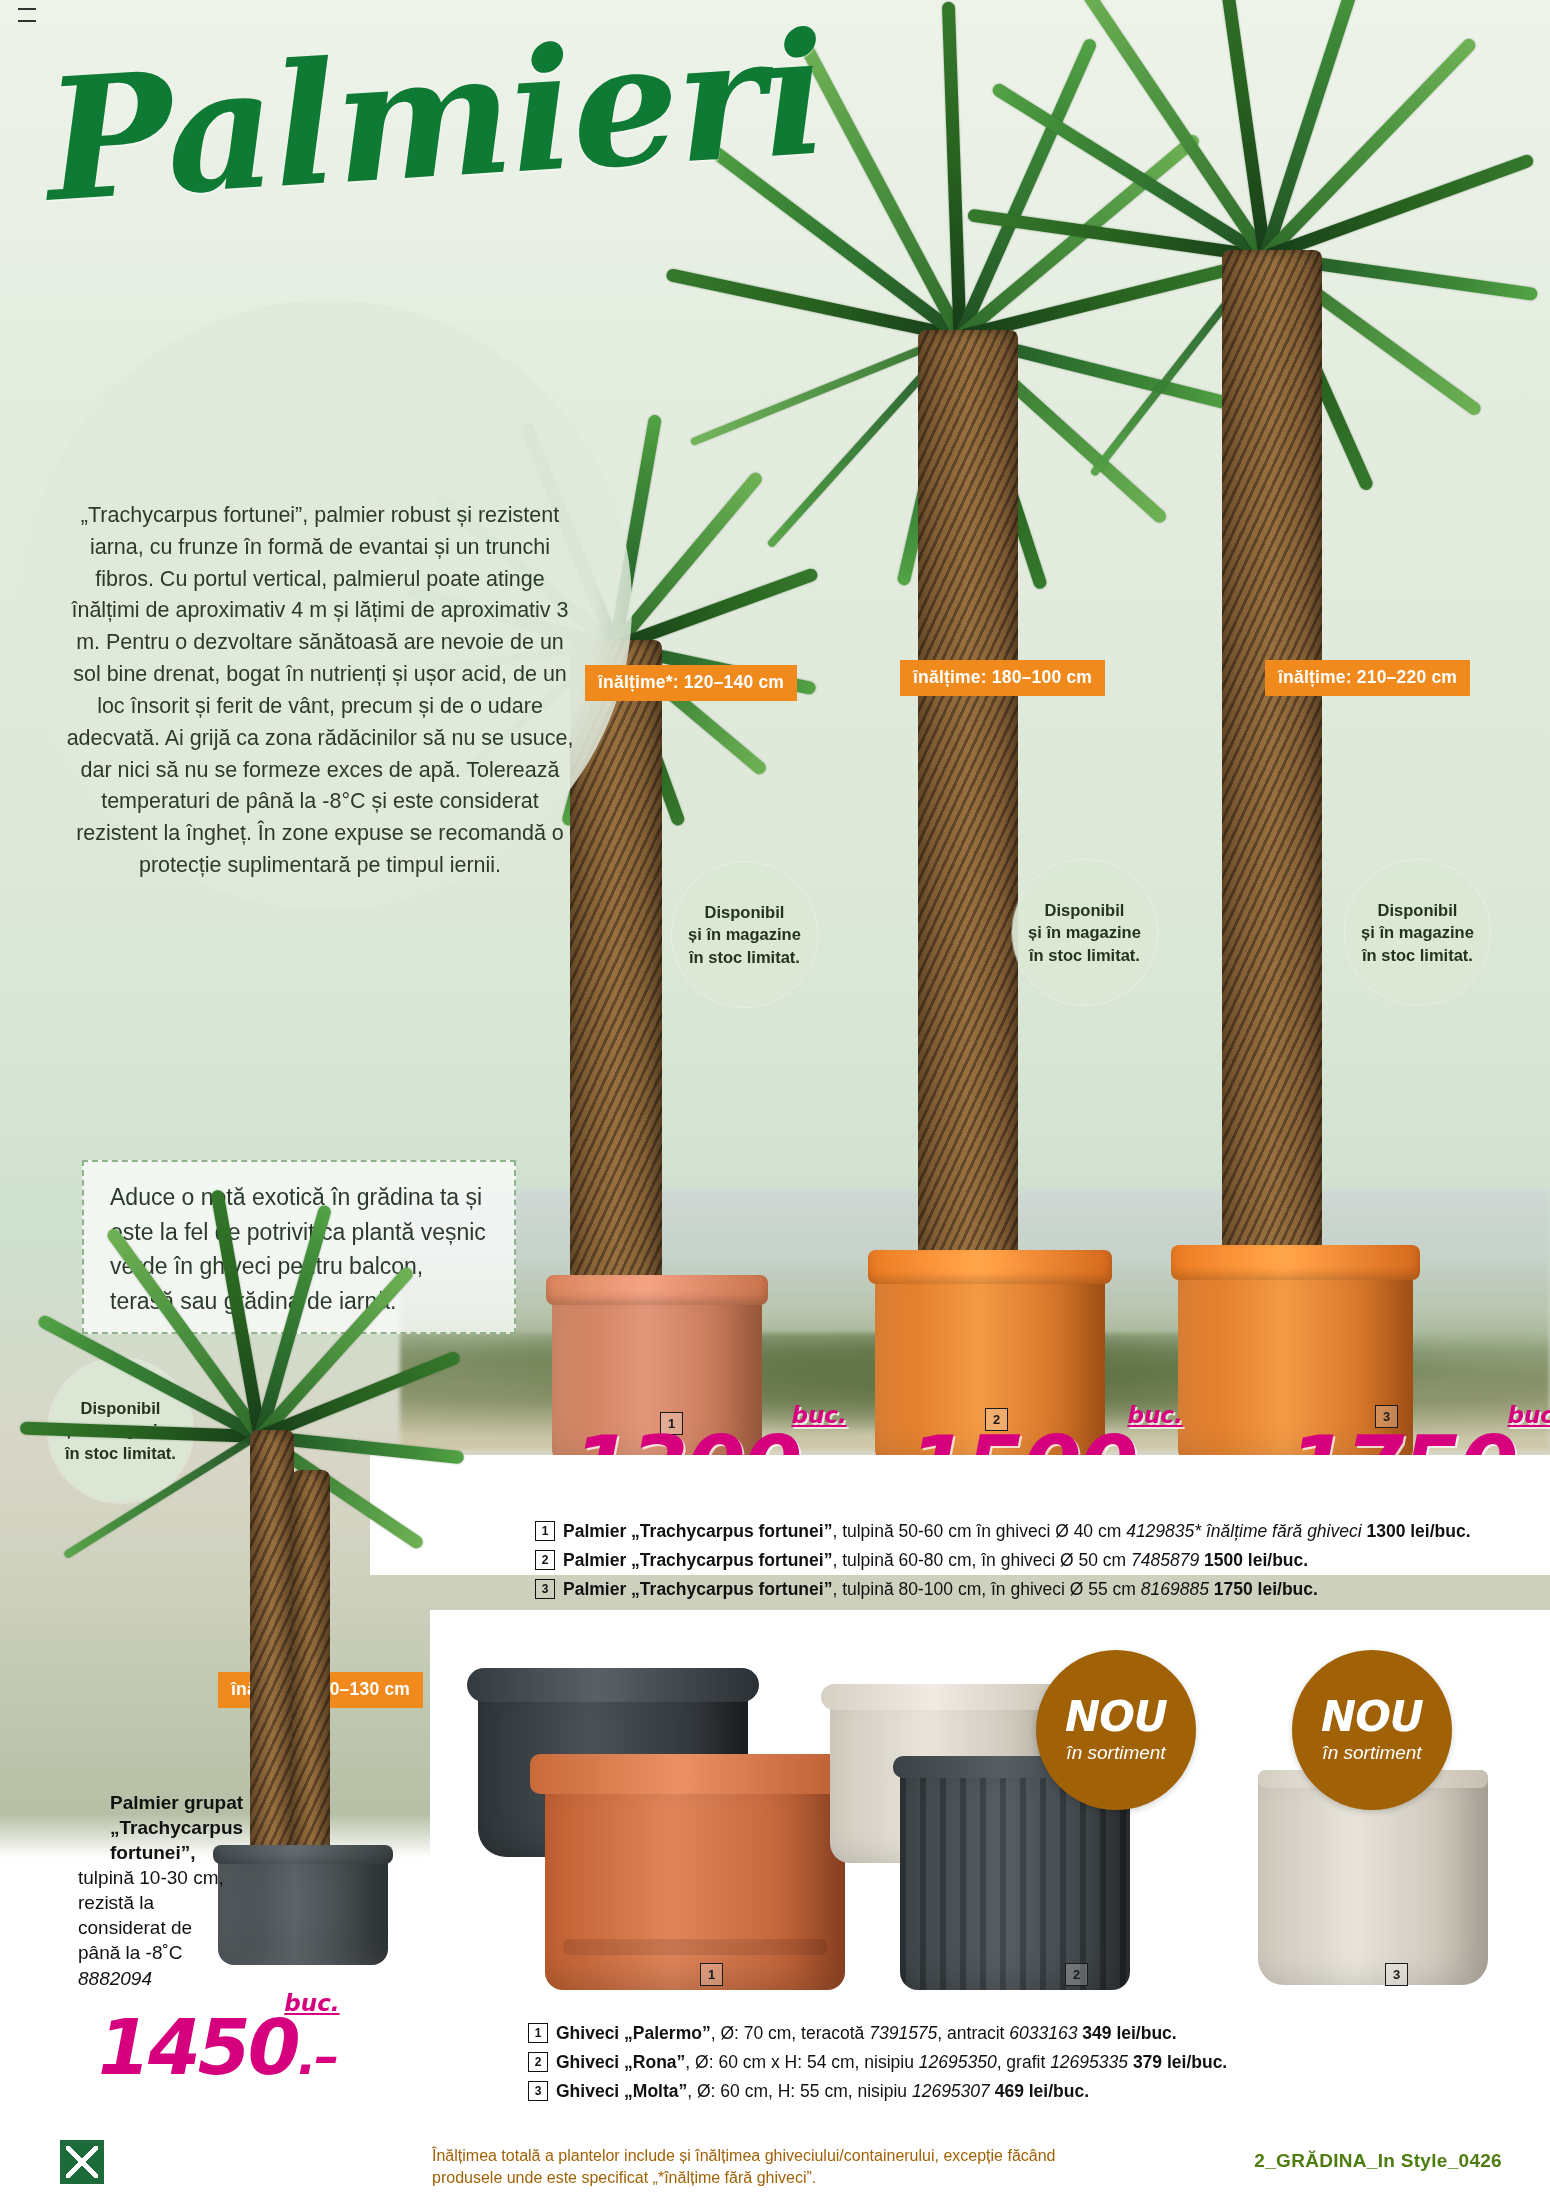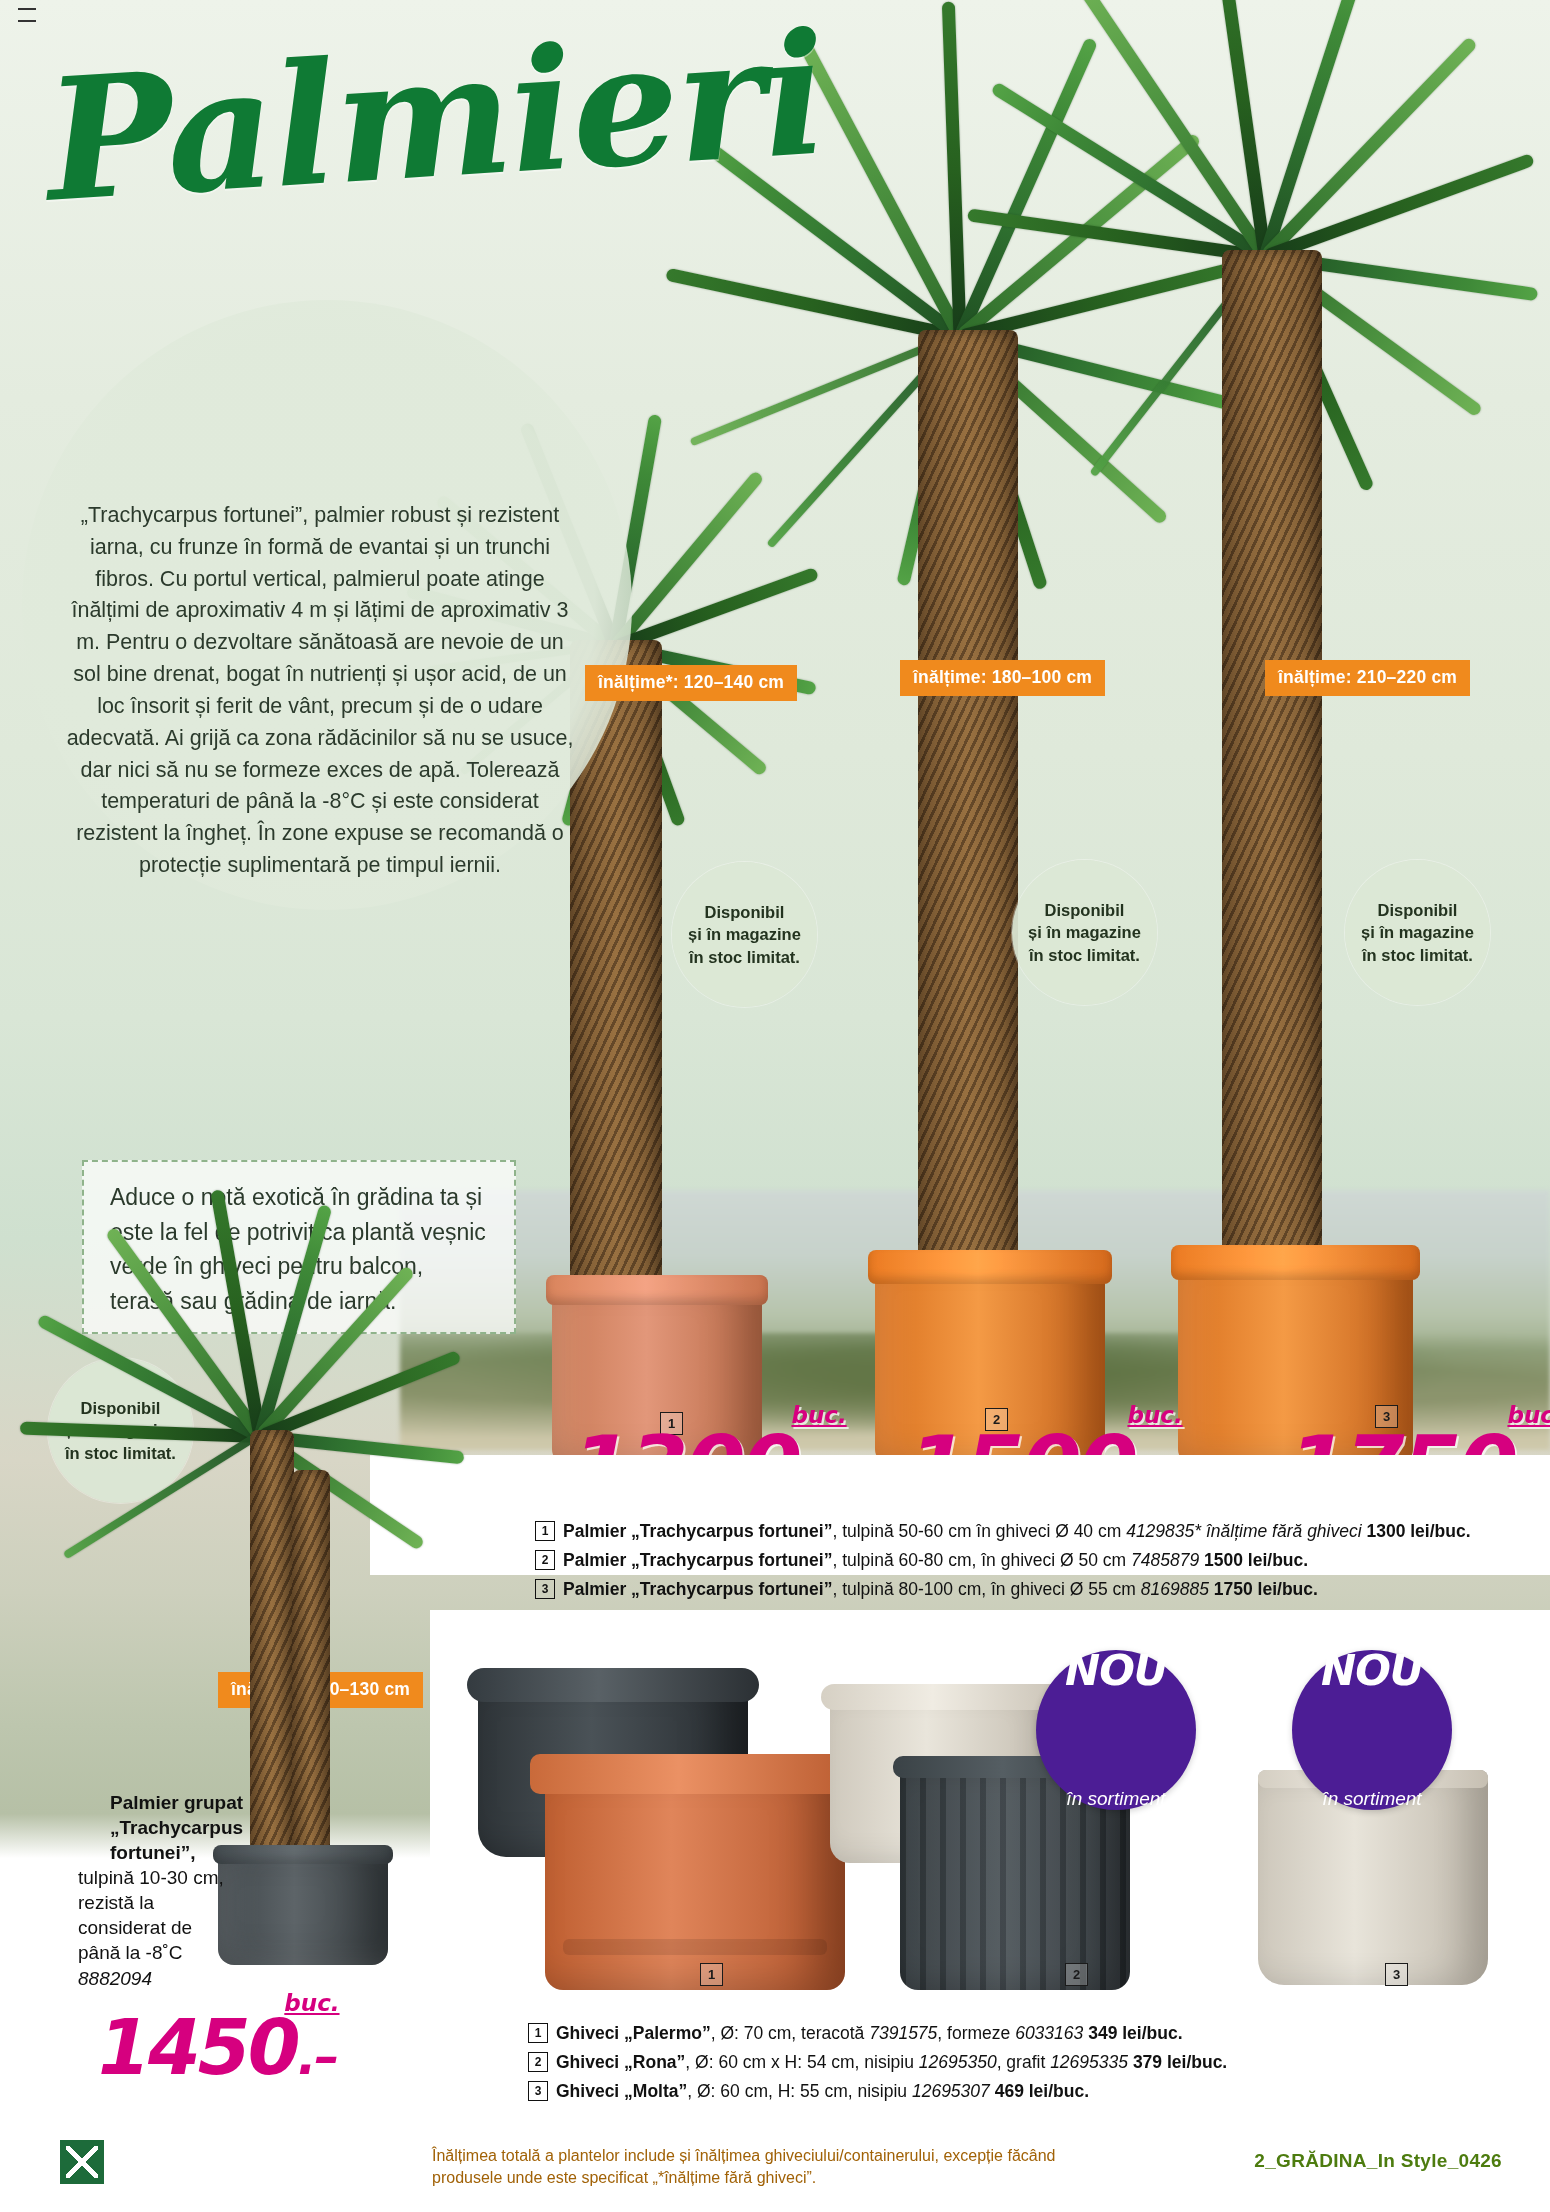--- a/index.html
+++ b/index.html
@@ -234,23 +234,23 @@
     margin-top: 3px;
   }
   .legend b { font-weight: bold; }
   .legend i { font-style: italic; }
 
   
   .nou {
     position: absolute;
     width: 160px; height: 160px;
     border-radius: 50%;
-    background: #4c1d95;
+    background: #a16207;
     color: #ffffff;
-    display: flex; flex-direction: column; align-items: center; justify-content: space-between;
+    display: flex; flex-direction: column; align-items: center; justify-content: center;
     box-shadow: 0 2px 6px rgba(0,0,0,.18);
   }
   .nou .big {
     font-family: "DejaVu Sans", sans-serif;
     font-weight: bold;
     font-style: italic;
     font-size: 42px;
     line-height: 1;
     letter-spacing: -1px;
   }
@@ -523,21 +523,21 @@
   </div>
   <div class="nou" style="left:1292px;top:1650px;">
     <div class="big">NOU</div>
     <div class="small">în sortiment</div>
   </div>
 
   <div class="legend" style="left:528px;top:2020px;width:1000px;">
     <div class="row">
       <div class="idx">1</div>
       <div>
-        <b>Ghiveci „Palermo”</b><span>, Ø: 70 cm, teracotă </span><i>7391575</i><span>,  formeze </span><i>6033163</i> <b>349 lei/buc.</b>
+        <b>Ghiveci „Palermo”</b><span>, Ø: 70 cm, teracotă </span><i>7391575</i><span>,  antracit </span><i>6033163</i> <b>349 lei/buc.</b>
       </div>
     </div>
     <div class="row">
       <div class="idx">2</div>
       <div>
         <b>Ghiveci „Rona”</b><span>, Ø: 60 cm x H: 54 cm, nisipiu </span><i>12695350</i><span>, grafit </span><i>12695335</i> <b>379 lei/buc.</b>
       </div>
     </div>
     <div class="row">
       <div class="idx">3</div>

